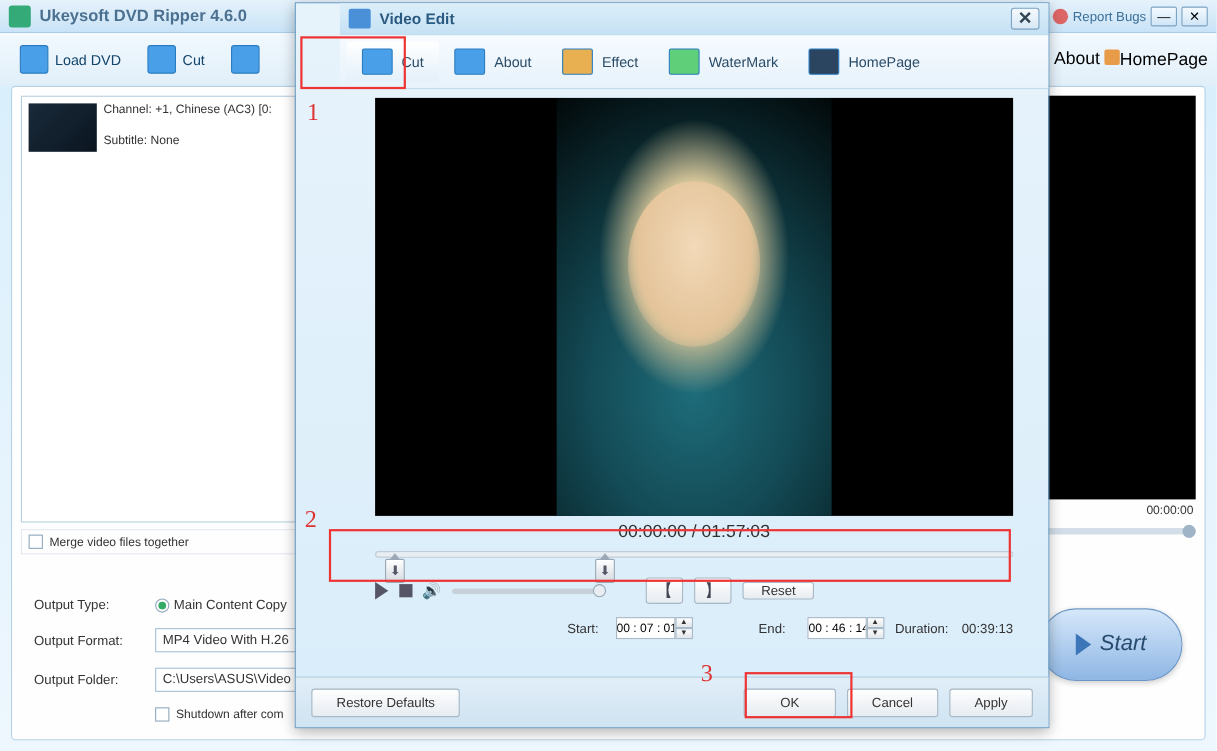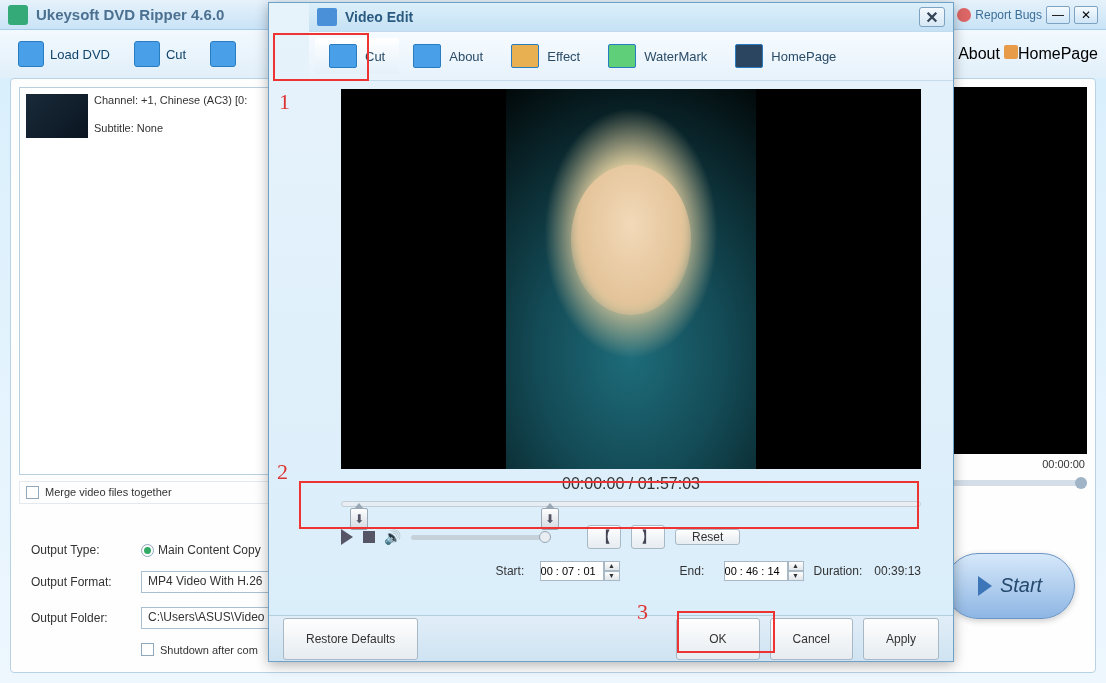--- a/index.html
+++ b/index.html
@@ -28,21 +28,21 @@
   .listbox{ border:1px solid #b8cfe0; background:#fff; flex:1; font-size:11px;}
   .listbox .hd{ background:#f2f6fa; padding:4px 6px; border-bottom:1px solid #cddbe8;}
   .item-row{ display:flex; padding:6px; gap:6px;}
   .thumb{ width:62px; height:44px; background:linear-gradient(135deg,#1a2a3a,#0a1520);}
   .meta{ font-size:11px; color:#333; display:flex; flex-direction:column; gap:16px;}
   .video-preview{ flex:1; background:#000;}
   .time-under{ text-align:right; font-size:11px; color:#333; padding:4px 2px;}
   .mini-slider{ height:6px; background:#d3dee8; border-radius:3px; position:relative; margin:6px 0 18px;}
   .mini-slider .knob{ position:absolute; right:0; top:-3px; width:12px;height:12px;background:#9fb4c6;border-radius:50%;}
   
-  .merge-row{ font-size:11px; color:#333; padding:4px 6px; border:1px solid #e3e9ef; display:flex; gap:6px; margin-top:6px;}
+  .merge-row{ font-size:11px; color:#333; padding:4px 6px; border:1px solid #e3e9ef; display:flex; align-items:center; gap:6px; margin-top:6px;}
   .chk{ width:13px;height:13px;border:1px solid #8fa8bc;background:#fff;}
   
   .out-rows{ position:absolute; left:20px; right:20px; bottom:16px; font-size:12px; color:#333; display:grid; grid-template-columns:110px 1fr 140px; row-gap:14px; align-items:center;}
   .field{ height:22px; border:1px solid #a8bfd2; background:#fff; padding:2px 6px; font-size:12px; color:#333; overflow:hidden; white-space:nowrap;}
   .radio{ width:13px;height:13px;border:1px solid #8fa8bc;border-radius:50%; display:inline-block; vertical-align:middle; margin-right:4px; position:relative;}
   .radio.on::after{ content:""; position:absolute; inset:2px; background:#3a6; border-radius:50%;}
   .start-btn{ grid-row:1 / span 3; grid-column:3; width:130px; height:66px; justify-self:end; background:linear-gradient(#d6e8fa,#8eb6e4); border:1px solid #6b95c4; border-radius:34px; display:flex;align-items:center;justify-content:center; gap:8px; font-size:20px; font-style:italic; color:#264a6e; cursor:pointer; box-shadow:0 2px 6px rgba(0,0,0,.2);}
   .start-btn .tri{ width:0;height:0;border-left:14px solid #3c76b8;border-top:10px solid transparent;border-bottom:10px solid transparent;}
   .shutdown-row{ grid-column:2; display:flex; align-items:center; gap:6px; font-size:11px;}
   
@@ -82,28 +82,28 @@
   .ctrl.stop{ width:12px;height:12px;background:#556;}
   .ctrl.snd{ font-size:14px;}
   .vol{ width:140px; height:5px; background:#c7d1da; border-radius:3px; position:relative;}
   .vol .k{ position:absolute; right:0; top:-4px; width:12px;height:12px;background:#e8edf2;border:1px solid #97a6b3;border-radius:50%;}
   .bracket-btn{ width:34px;height:24px;border:1px solid #a9b8c5;background:linear-gradient(#fefefe,#e6ecf1);border-radius:3px;display:flex;align-items:center;justify-content:center;font-size:15px;cursor:pointer;color:#445;}
   .btn{ height:16px; padding:0 16px; border:1px solid #a9b8c5;background:linear-gradient(#fefefe,#e6ecf1);border-radius:3px; font-size:12px; color:#333; cursor:pointer; display:inline-flex;align-items:center;justify-content:center;}
   
   .time-row{ margin:12px 32px 0; display:flex; align-items:center; gap:10px; font-size:12px; color:#333;}
   .time-row .lab{ min-width:34px;}
   .spin{ display:flex; align-items:center;}
-  .spin input{ width:64px; height:20px; border:1px solid #a9b8c5; font-size:11px; text-align:left;}
+  .spin input{ width:54px; height:20px; border:1px solid #a9b8c5; font-size:11px; text-align:left;}
   .spin .ar{ display:flex; flex-direction:column;}
   .spin .ar div{ width:16px;height:10px;border:1px solid #a9b8c5;background:linear-gradient(#fdfdfd,#e2e7eb);font-size:7px;line-height:8px;text-align:center;cursor:pointer;}
   .gap{ flex:0 0 40px;}
   .dur{ margin-left:auto; display:flex; gap:12px; align-items:center;}
   
   .dlg-footer{ position:absolute; left:0; right:0; bottom:0; height:46px; background:linear-gradient(#e1eef8,#cfe3f2); border-top:1px solid #b2cfde; display:flex; align-items:center; padding:0 14px; gap:10px;}
-  .dlg-footer .btn{ height:42px; padding:0 22px;}
+  .dlg-footer .btn{ height:26px; padding:0 22px;}
   .dlg-footer .spacer{ flex:1;}
 </style>
 </head>
 <body>
 
 <div class="main-titlebar">
   <div class="logo"></div>
   <div class="title">Ukeysoft DVD Ripper 4.6.0</div>
   <div class="spacer"></div>
   <div class="link">

